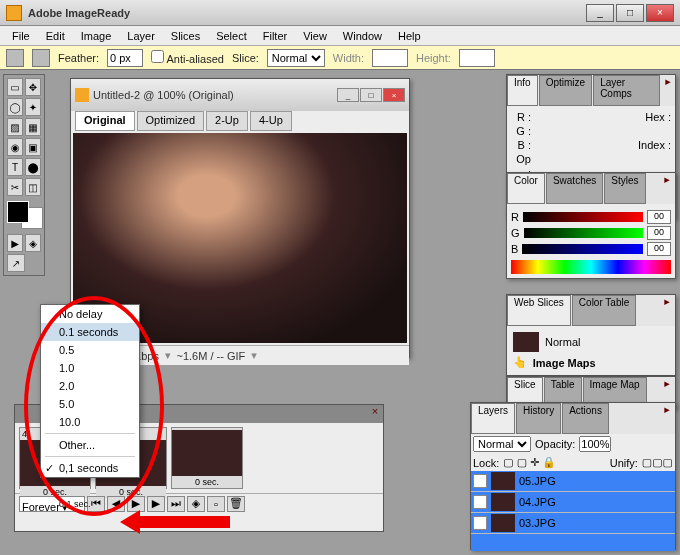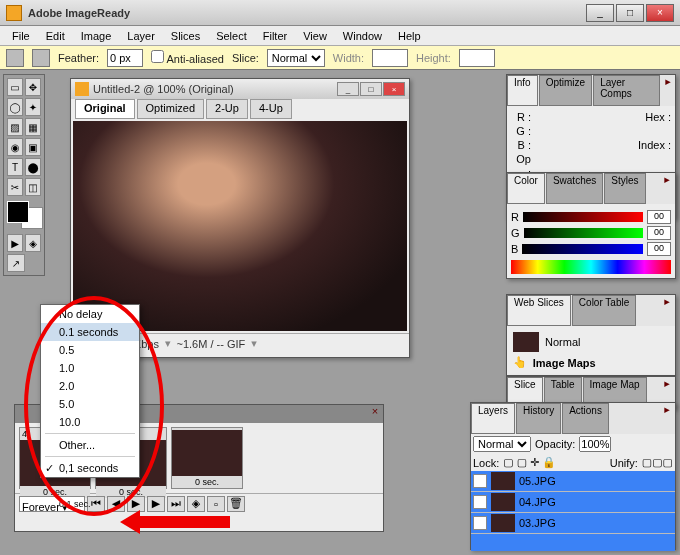--- a/index.html
+++ b/index.html
@@ -18,21 +18,21 @@
 .optbar input[type=text]{width:36px;height:16px;border:1px solid #777;padding:8px 2px;background:#fff;}
 .optbar select{height:18px;border:1px solid #777;background:#fff;}
 .optbar .dim{color:#888;}
 .toolbox{position:absolute;left:3px;top:74px;width:42px;background:#9e9e9e;border:1px solid #666;padding:2px;}
 .toolbox .row{display:flex;}
 .toolbox .tool{width:18px;height:18px;background:#ddd;border:1px solid #888;margin:1px;cursor:pointer;display:flex;align-items:center;justify-content:center;font-size:10px;}
 .toolbox .swatch{width:36px;height:28px;position:relative;margin:4px 1px;}
 .toolbox .swatch .fg{width:22px;height:22px;background:#000;border:1px solid #fff;position:absolute;top:0;left:0;}
 .toolbox .swatch .bg{width:22px;height:22px;background:#fff;border:1px solid #888;position:absolute;bottom:0;right:0;}
 .docwin{position:absolute;left:70px;top:78px;width:340px;height:280px;background:#ededed;border:1px solid #555;box-shadow:2px 2px 4px rgba(0,0,0,.3);}
-.docwin .dtb{height:20px;background:linear-gradient(#eee,#ccc);display:flex;align-items:center;padding:4px 4px;}
+.docwin .dtb{height:20px;background:linear-gradient(#eee,#ccc);display:flex;align-items:center;padding:16px 4px;}
 .docwin .dtb .dico{width:14px;height:14px;background:#f4a626;margin-right:4px;}
 .docwin .dtb .dtit{flex:1;color:#333;}
 .docwin .dtb .dctrl{display:flex;gap:1px;}
 .docwin .dtb .dctrl button{width:22px;height:14px;border:1px solid #888;background:#ddd;font-size:8px;}
 .docwin .dtb .dctrl .cls{background:#d44;color:#fff;}
 .docwin .dtabs{height:20px;display:flex;padding-left:4px;background:#ededed;}
 .docwin .dtabs .tab{padding:2px 8px;border:1px solid #999;background:#ddd;margin-right:2px;cursor:pointer;}
 .docwin .dtabs .tab.active{background:#fff;font-weight:bold;}
 .docwin .canvas{height:210px;background:#2a1a1a;margin:2px;position:relative;overflow:hidden;}
 .docwin .canvas .img{width:100%;height:100%;background:radial-gradient(ellipse at 40% 30%,#d4a080 10%,#3a2020 45%,#1a1010 80%);}

